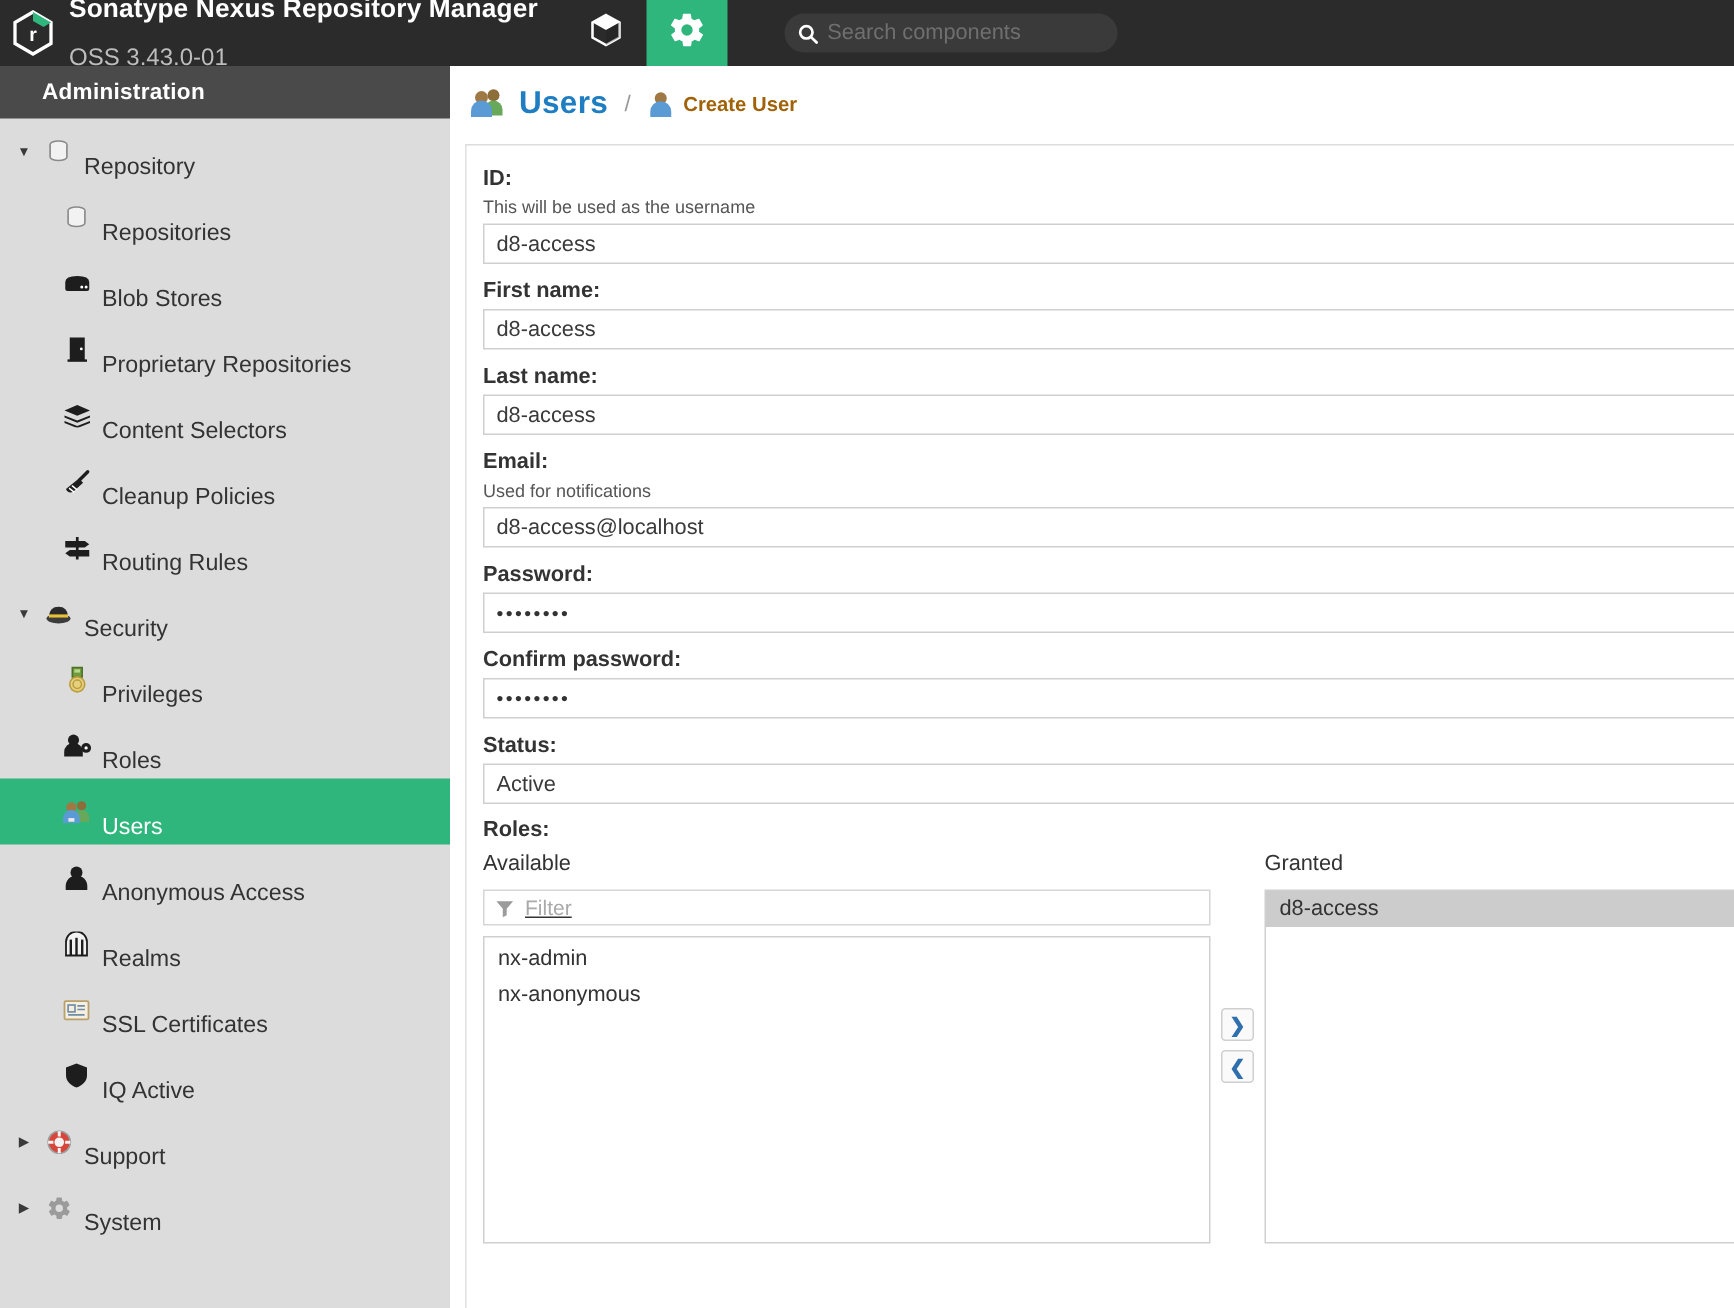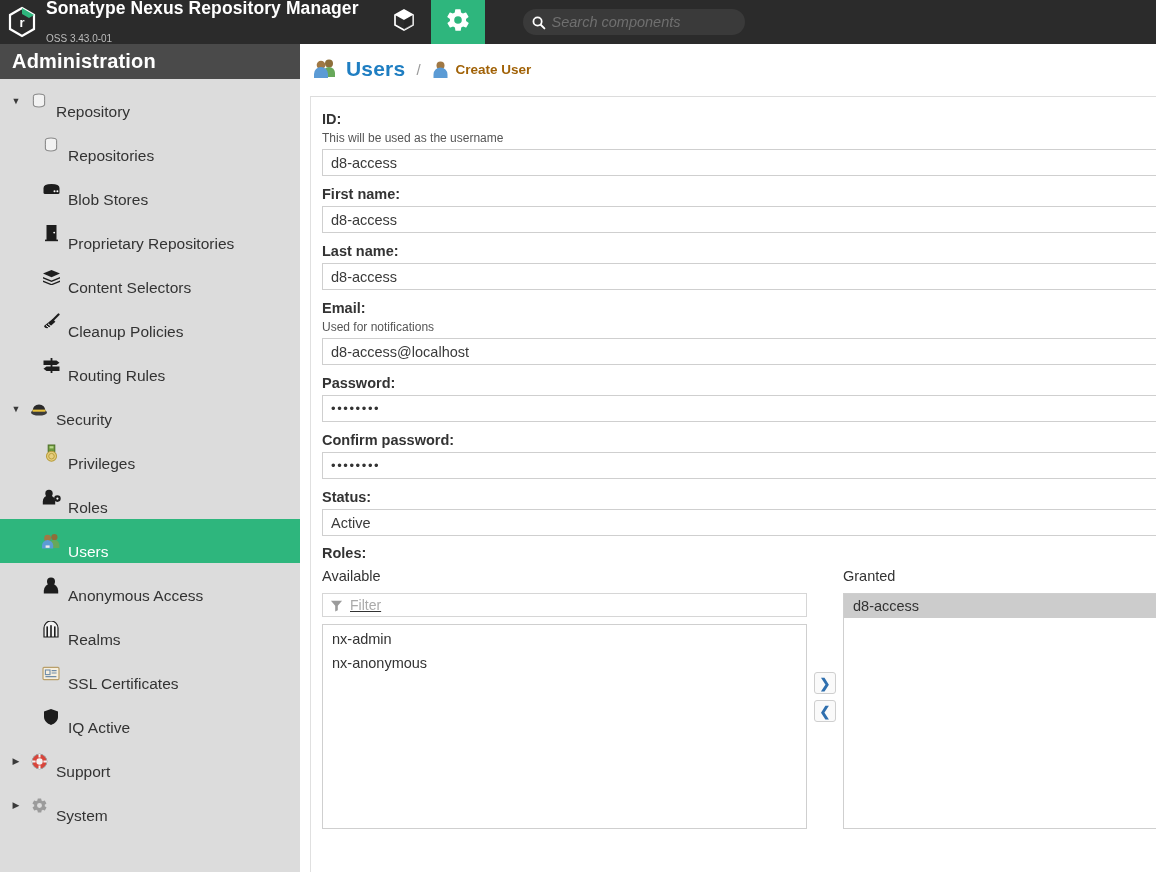--- a/index.html
+++ b/index.html
@@ -24,21 +24,21 @@
     width: 44px; height: 44px;
     display: flex; align-items: center; justify-content: center;
     flex: none;
   }
   .brand-text { margin-left: 2px; line-height: 1.05; flex: none; }
   .brand-title {
     color: #ffffff; font-size: 17.5px; font-weight: bold;
     letter-spacing: .1px; white-space: nowrap;
   }
   .brand-sub {
-    color: #bdbdbd; font-size: 10px; margin-top: 17px; white-space: nowrap;
+    color: #bdbdbd; font-size: 16px; margin-top: 17px; white-space: nowrap;
   }
 
   .nav-tab {
     width: 54px; height: 44px; flex: none;
     display: flex; align-items: center; justify-content: center;
     position: relative;
   }
   .nav-tab.browse { margin-left: 18px; }
   .nav-tab.admin { background: #2eb67d; }
   .nav-tab.admin:after {
@@ -53,35 +53,35 @@
     margin-left: 38px; flex: none;
     width: 222px; height: 26px;
     background: #3a3a3a; border-radius: 13px;
     display: flex; align-items: center; padding: 0 8px;
   }
   .searchbox .sicon { flex: none; display:flex; align-items:center; margin-right: 6px; }
   .searchbox input {
     background: transparent; border: 0; outline: none;
     color: #14b8a6; font-size: 14.5px;
     font-family: "Liberation Sans", sans-serif;
-    width: 100%; padding: 0; font-style: italic;
+    width: 100%; padding: 0;
   }
   .searchbox input::placeholder { color: #6f6f6f; }
 
   
   .sidebar {
     position: absolute; top: 44px; left: 0;
     width: 300px; height: 828px;
     background: #dcdcdc;
     overflow: hidden;
   }
   .side-head {
     height: 35px; background: #4a4a4a;
-    color: #ffffff; font-size: 20px; font-weight: bold;
-    display: flex; align-items: center; padding-left: 12px;
+    color: #ffffff; font-size: 15px; font-weight: bold;
+    display: flex; align-items: center; padding-left: 28px;
     letter-spacing: .2px;
   }
   .nav-item {
     height: 44px; display: flex; align-items: center;
     color: #333333; font-size: 15.5px; cursor: pointer;
     padding-right: 8px;
   }
   .nav-item.group { padding-left: 6px; }
   .nav-item.child { padding-left: 38px; }
   .nav-item.selected { background: #2eb67d; color: #ffffff; }

